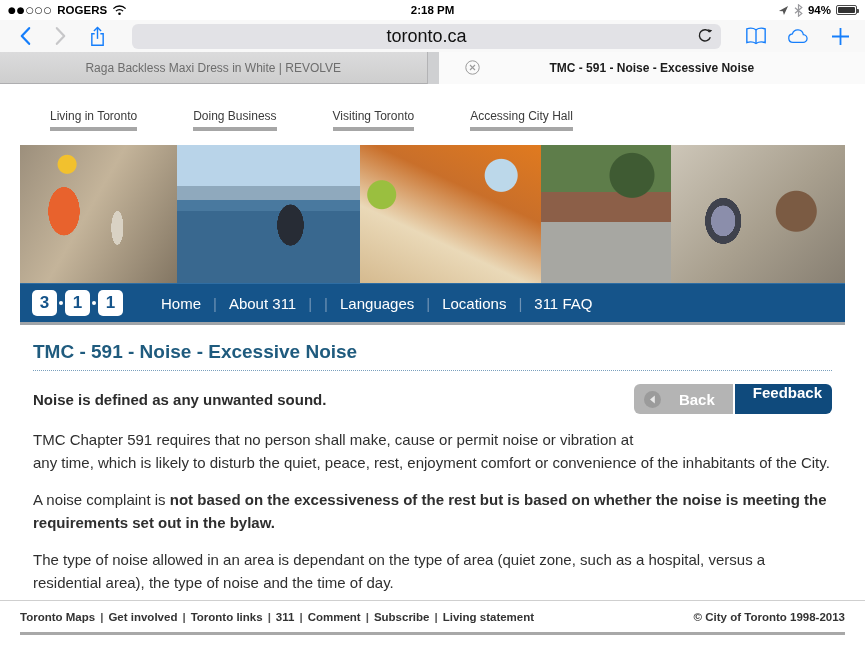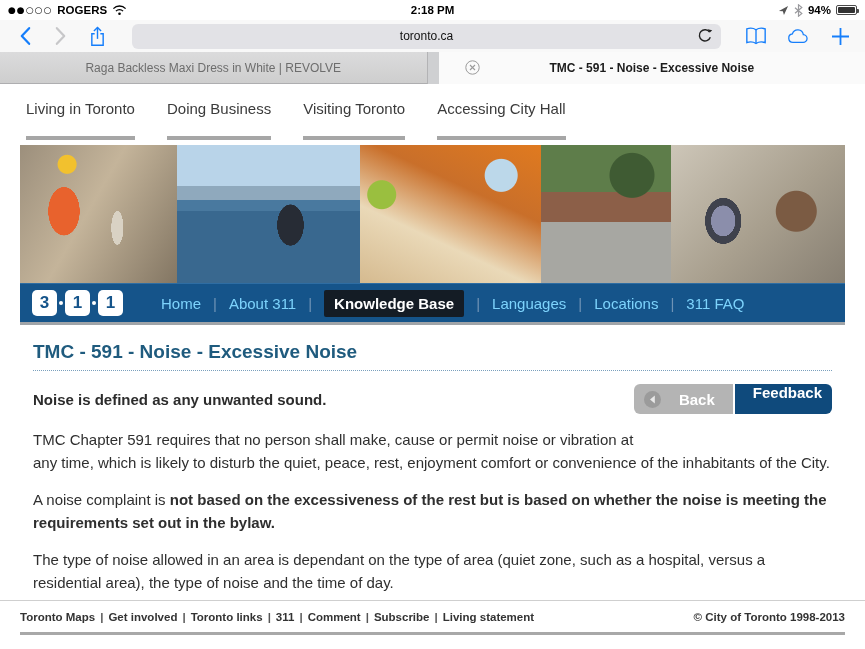--- a/index.html
+++ b/index.html
@@ -18,21 +18,21 @@
                    position:relative; display:inline-block; }
   .battery-fill { position:absolute; left:1px; top:1px; bottom:1px; background:#333; border-radius:1px; }
   .battery-tip { position:absolute; right:-3px; top:3px; width:2px; height:4px; background:#4a4a4a; border-radius:0 1px 1px 0; }
 
   
   .toolbar { height:32px; background:#f8f8f8; display:flex; align-items:center;
              padding:0 14px; gap:14px; flex:0 0 auto; }
   .nav-btn { display:flex; align-items:center; justify-content:center; width:22px; cursor:pointer; }
   .url-field { flex:1; height:25px; background:#e2e2e6; border-radius:6px; margin:0 10px;
                display:flex; align-items:center; justify-content:center; position:relative;
-               font-size:12px; color:#111; }
+               font-size:18px; color:#111; }
   .url-reload { position:absolute; right:8px; top:4px; }
   .tb-right { display:flex; align-items:center; gap:20px; }
 
   
   .tab-bar { height:32px; display:flex; background:#cfd0d2; flex:0 0 auto;gap:11px; }
   .tab { flex:1; display:flex; align-items:center; justify-content:center;
          font-size:12px; color:#6d6d6d; background:linear-gradient(#dbdbdc,#cecece);
          border-right:1px solid #b3b3b5; border-bottom:1px solid #aeaeb0;
          position:relative; white-space:nowrap; overflow:hidden; cursor:pointer; }
   .tab:last-child { border-right:none; }
@@ -41,22 +41,22 @@
 
   
   .page { flex:1; display:flex; flex-direction:column; background:#fff; overflow:hidden; }
 
   
   .site-header { height:61px; display:flex; align-items:center; padding:0 20px; flex:0 0 auto; }
   .logo { display:flex; align-items:center; gap:7px; cursor:pointer; }
   .logo-word { font-size:31px; font-weight:800; color:#1e5b9e; letter-spacing:0.5px;
                display:inline-block; transform:scaleX(.78); transform-origin:left center; }
   .site-nav { display:flex; gap:32px; margin-left:6px; margin-top:10px; }
-  .site-nav-item { font-size:15px; color:#3b3b3b; padding-bottom:19px;
-                   border-bottom:4px solid #a6a6a6; cursor:pointer; white-space:nowrap; }
+  .site-nav-item { font-size:12px; color:#3b3b3b; padding-bottom:4px;
+                   border-bottom:4px solid #a6a6a6; cursor:pointer; white-space:nowrap;margin-left:24px; }
 
   
   .banner { margin:0 20px; height:138px; display:flex; overflow:hidden; background:#10507f; flex:0 0 auto; }
   .photo { height:100%; }
   .photo-1 { width:157px;
     background:
       radial-gradient(circle at 30% 14%, #f2c12e 0 9px, rgba(0,0,0,0) 10px),
       radial-gradient(ellipse 26px 40px at 28% 48%, #e8622d 0 60%, rgba(0,0,0,0) 61%),
       radial-gradient(ellipse 10px 28px at 62% 60%, #d9d2c4 0 60%, rgba(0,0,0,0) 61%),
       linear-gradient(120deg,#9c8f7c 0%,#c4b49a 45%,#837663 100%); }
@@ -81,21 +81,21 @@
 
   
   .bar311 { margin:0 20px; height:39px; background:#15548a; border-top:1px solid #2e6da3;
             display:flex; align-items:center; padding:0 12px; flex:0 0 auto; }
   .rule-gray { margin:0 20px; height:3px; background:#a0a4a8; flex:0 0 auto; }
   .logo311 { display:flex; align-items:center; cursor:pointer; }
   .tile311 { width:25px; height:26px; background:#fff; border-radius:5px; color:#15548a;
              font-weight:800; font-size:17px; display:flex; align-items:center; justify-content:center; }
   .dot311 { width:4px; height:4px; background:#fff; border-radius:50%; margin:0 2px; }
   .links311 { display:flex; align-items:center; gap:12px; margin-left:38px; font-size:15px; }
-  .link311 { color:#7dd3fc; cursor:pointer; white-space:nowrap; }
+  .link311 { color:#ffffff; cursor:pointer; white-space:nowrap; }
   .link311.active { background:#141c25; color:#fff; font-weight:700; padding:5px 10px; border-radius:2px; }
   .sep311 { color:#6f93b5; }
 
   
   .content { margin:0 20px; padding:0 13px; flex:1 1 auto; overflow:hidden; }
   .page-title { margin-top:16px; font-size:19px; font-weight:700; color:#1f5b7e;
                 padding-bottom:7px; border-bottom:1px dotted #7aa0bd; }
   .intro-row { display:flex; justify-content:space-between; align-items:flex-start; margin-top:13px; }
   .intro-text { font-size:15px; font-weight:700; color:#2c2c2c; margin-top:7px; }
   .btn-group { display:flex; height:30px; border-radius:6px; overflow:hidden; background:#fff; }
@@ -239,21 +239,20 @@
         <span class="dot311"></span>
         <span class="tile311">1</span>
         <span class="dot311"></span>
         <span class="tile311">1</span>
       </div>
       <div class="links311">
         <span class="link311">Home</span>
         <span class="sep311">|</span>
         <span class="link311">About 311</span>
         <span class="sep311">|</span>
-        <span class="link311 active">Knowledge Base</span>
         <span class="sep311">|</span>
         <span class="link311">Languages</span>
         <span class="sep311">|</span>
         <span class="link311">Locations</span>
         <span class="sep311">|</span>
         <span class="link311">311 FAQ</span>
       </div>
     </div>
     <div class="rule-gray"></div>
 

